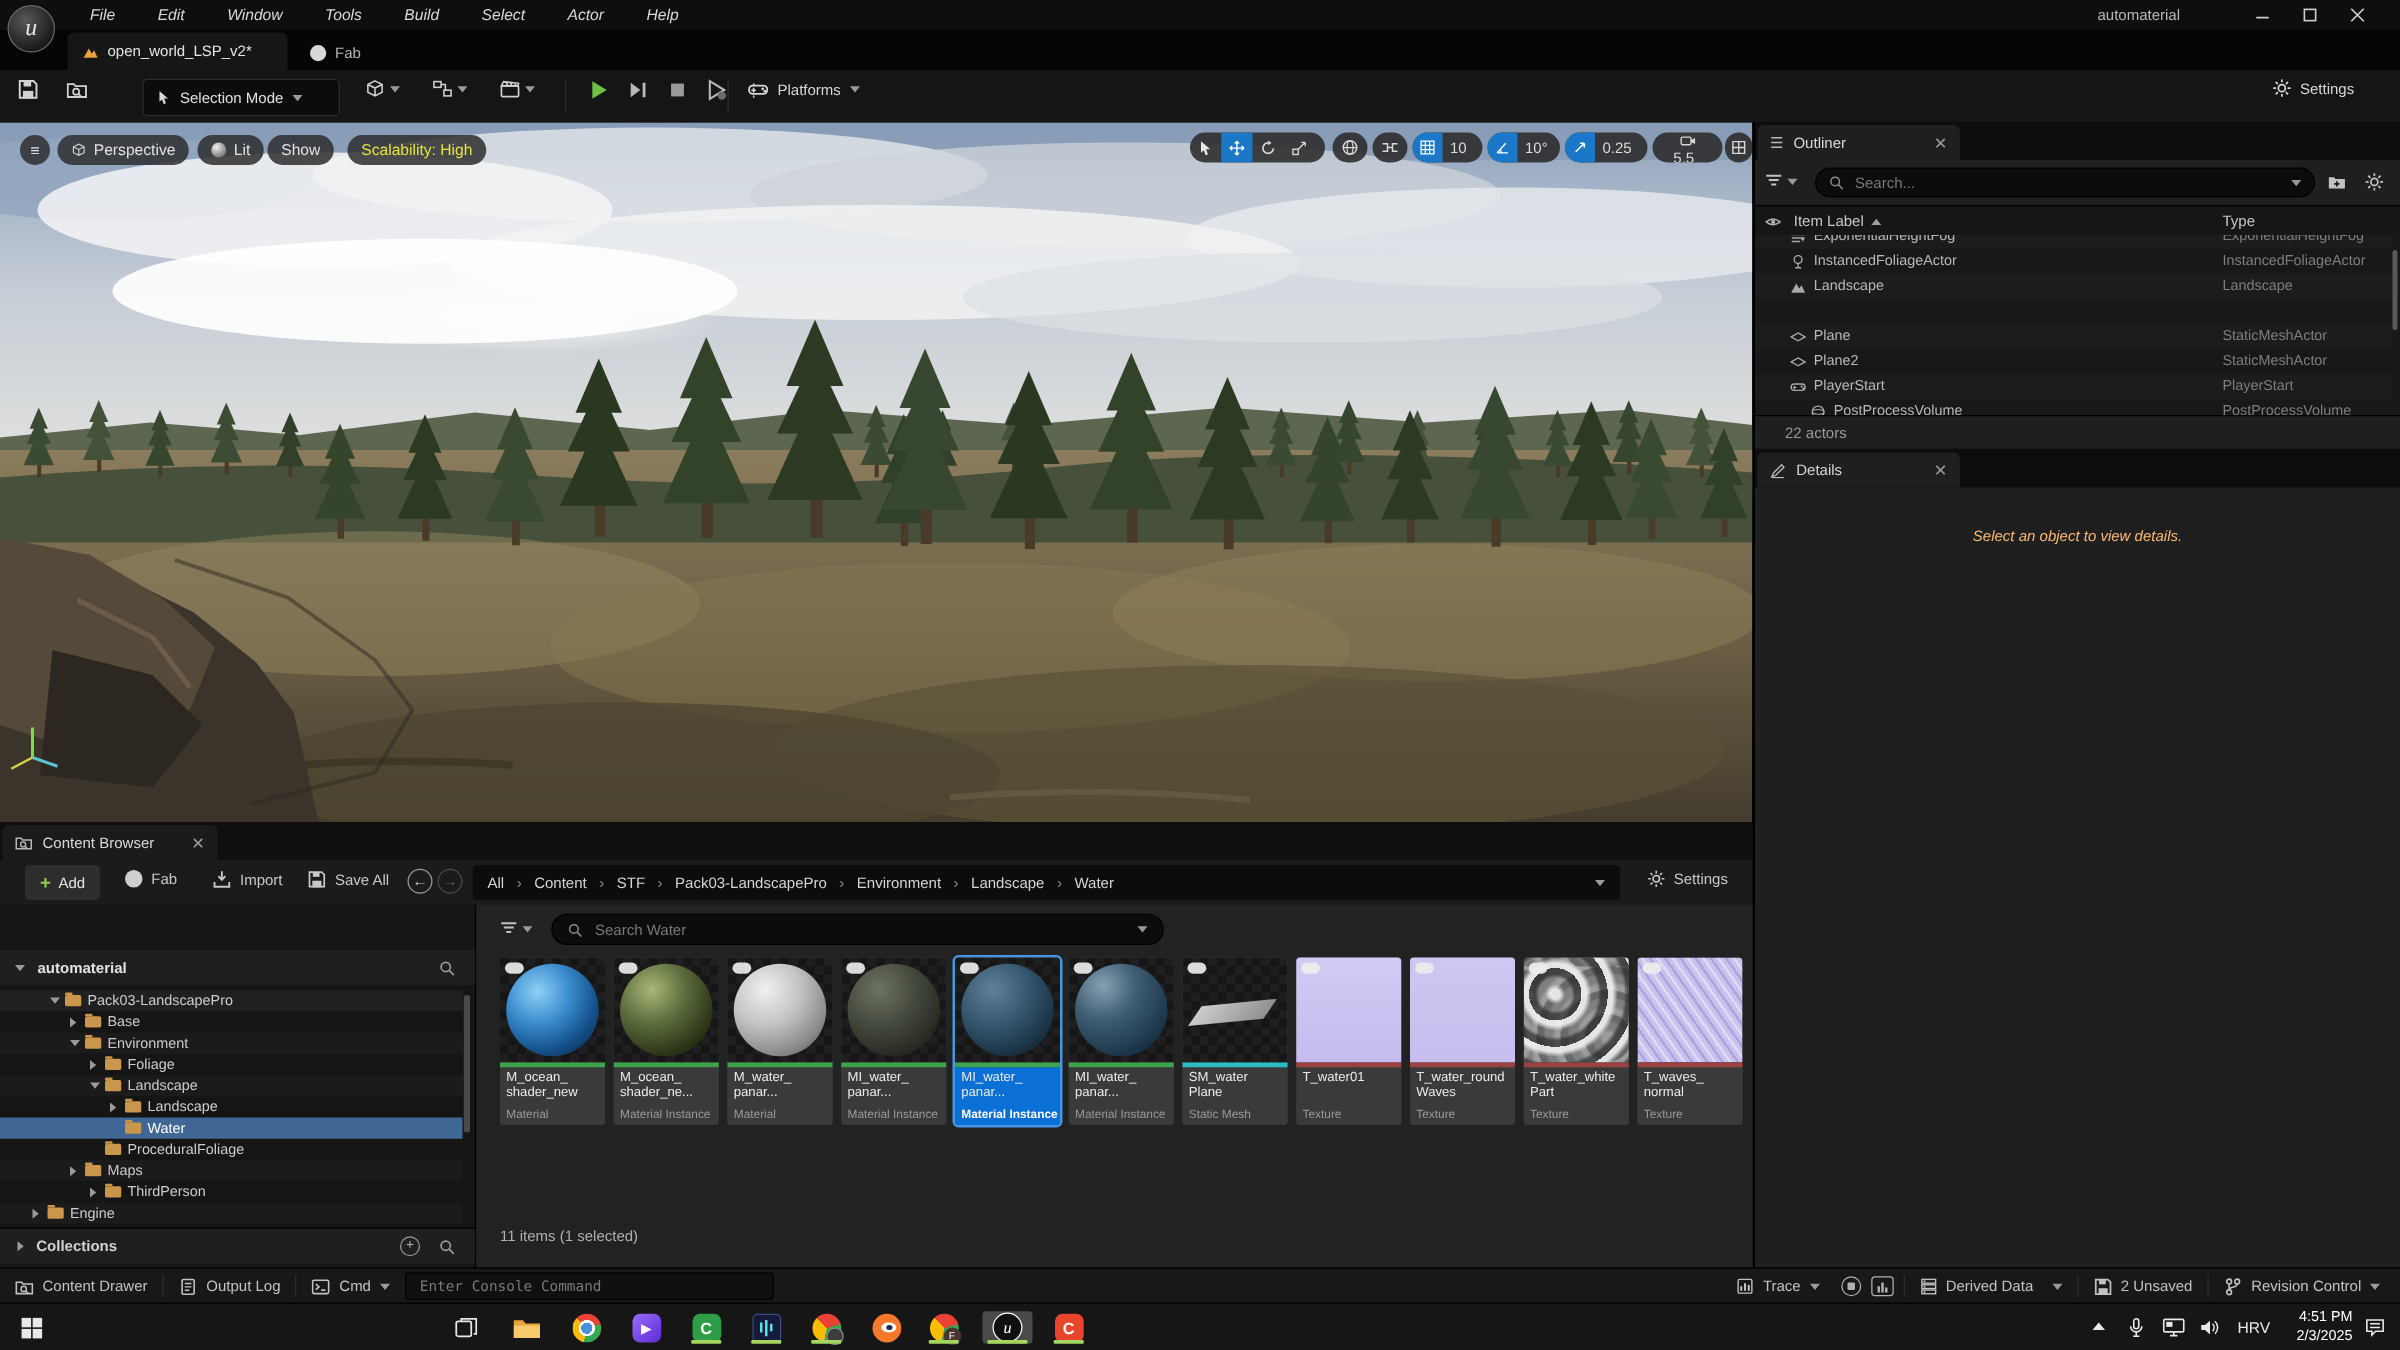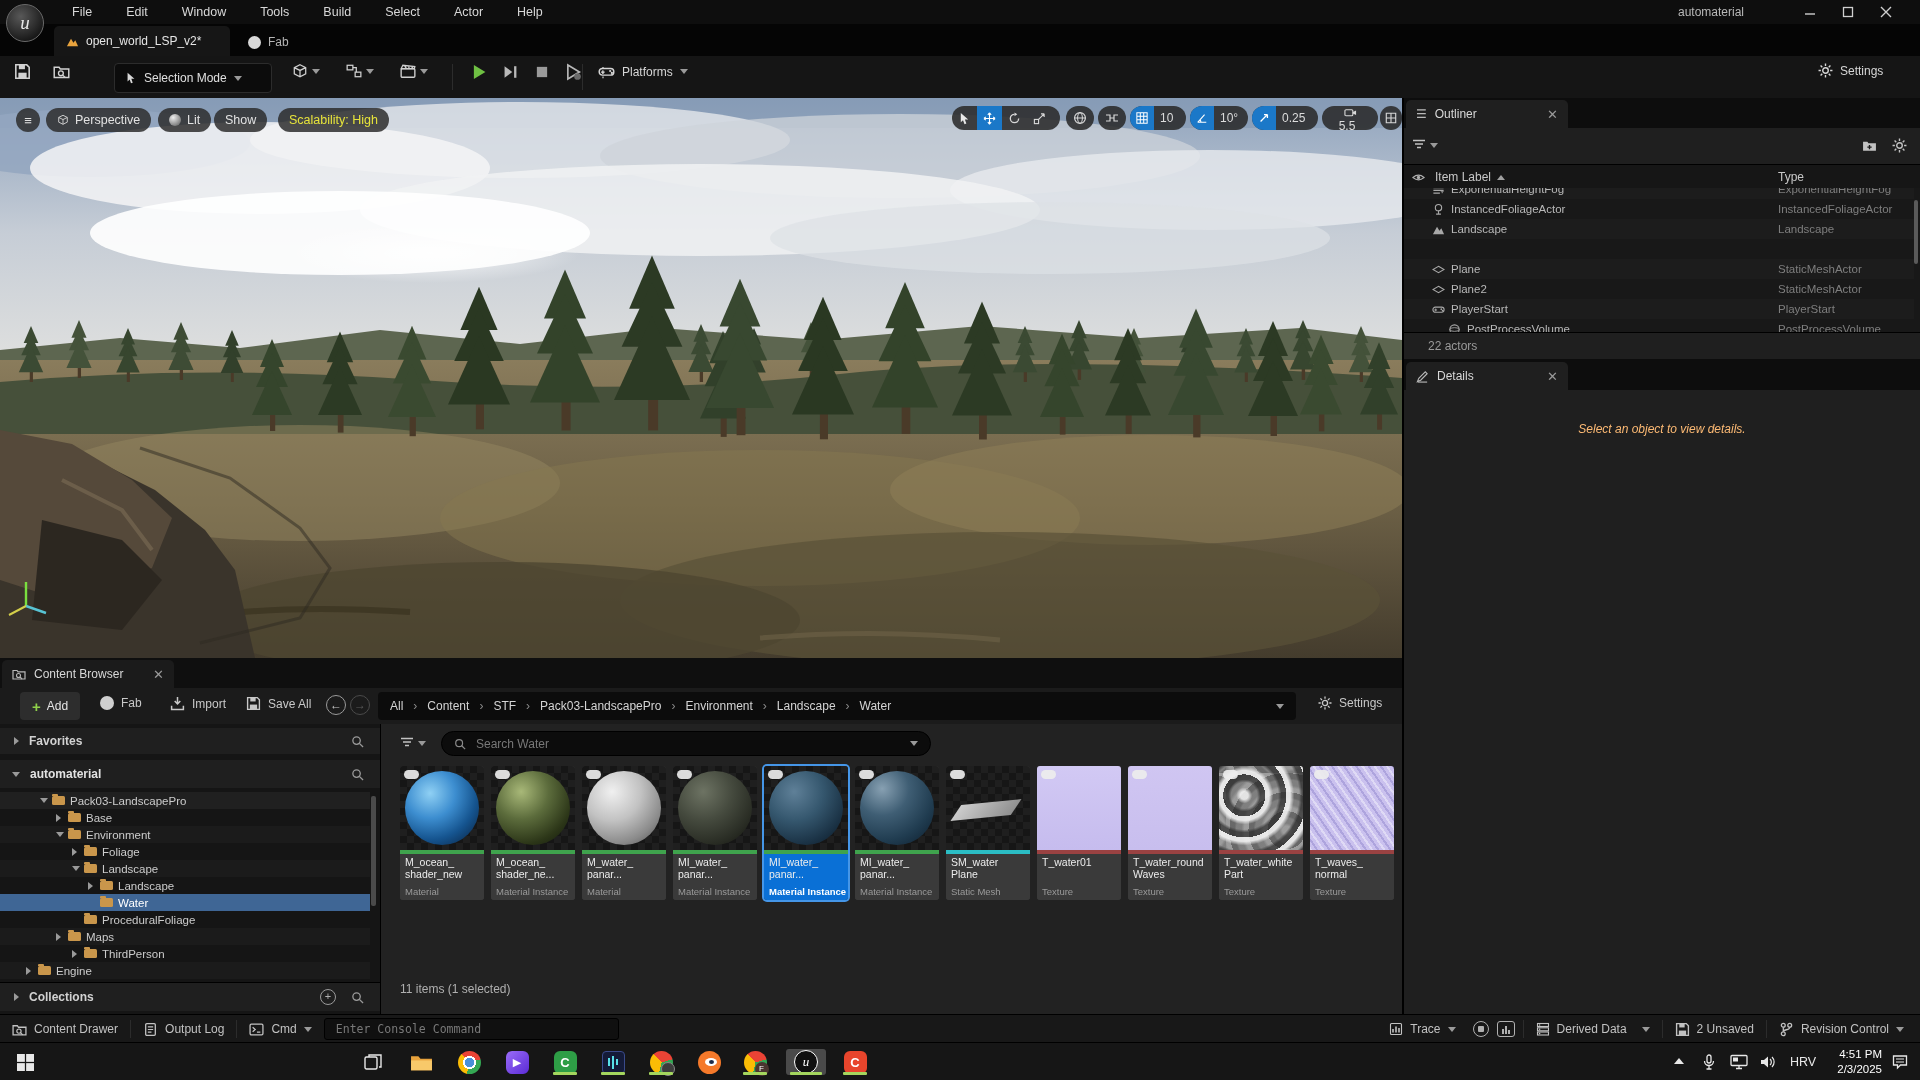--- a/index.html
+++ b/index.html
@@ -241,21 +241,21 @@
         <path d="M10,4 a4,4 0 0 1 0,6 M12,2 a7,7 0 0 1 0,10" fill="none" stroke="#e8e8e8" stroke-width="1.2"></path>
       </symbol>
     <symbol id="i-notif" viewBox="0 0 16 16">
         <path d="M1.5,2 h13 v9 h-6 l-3,3 v-3 h-4 Z" fill="none" stroke="#e8e8e8" stroke-width="1.3"></path>
         <path d="M4,5 h8 M4,8 h8" stroke="#e8e8e8" stroke-width="1.2"></path>
       </symbol>
   </defs>
 </svg>
 
 <div id="titlebar" class="abs">
-  <div class="abs flex" style="left:66px;top:0;height:24px;gap:22px;">
+  <div class="abs flex" style="left:66px;top:0;height:24px;gap:22px;font-style:italic;">
     <span class="menu-item">File</span>
     <span class="menu-item">Edit</span>
     <span class="menu-item">Window</span>
     <span class="menu-item">Tools</span>
     <span class="menu-item">Build</span>
     <span class="menu-item">Select</span>
     <span class="menu-item">Actor</span>
     <span class="menu-item">Help</span>
   </div>
   <span class="abs" style="left:1678px;top:5px;color:#b8b8b8;">automaterial</span>
@@ -553,20 +553,27 @@
   <span>Outliner</span>
   <span class="close-x" style="margin-left:auto;">✕</span>
 </div>
 <div class="abs" style="left:1404px;top:128px;width:516px;height:36px;background:#1f1f1f;">
   <span class="abs flex" style="left:8px;top:10px;gap:4px;color:#c2c2c2;">
       <svg width="14" height="14" viewBox="0 0 14 14">
         <use href="#i-filter"></use>
       </svg>
       <span class="caret-d" style="position:static;"></span>
     </span>
+  <div class="abs flex" style="left:48px;top:6px;width:400px;height:24px;background:#0c0c0c;border:1px solid #000;border-radius:12px;padding:0 10px;gap:7px;box-sizing:border-box;">
+    <svg width="12" height="12" viewBox="0 0 14 14" style="color:#8a8a8a;flex:none;">
+        <use href="#i-mag"></use>
+      </svg>
+    <input placeholder="Search..." style="">
+    <span class="caret-d" style="position:static;flex:none;"></span>
+  </div>
   <span class="abs" style="left:458px;top:10px;color:#c2c2c2;">
       <svg width="15" height="15" viewBox="0 0 14 14">
         <use href="#i-folderplus"></use>
       </svg>
     </span>
   <span class="abs" style="left:488px;top:10px;color:#c2c2c2;">
       <svg width="15" height="15" viewBox="0 0 14 14">
         <use href="#i-gear"></use>
       </svg>
     </span>
@@ -697,27 +704,20 @@
   </div>
   <div class="abs flex" style="left:1318px;top:8px;gap:7px;color:#c8c8c8;">
     <svg width="14" height="14" viewBox="0 0 14 14">
         <use href="#i-gear"></use>
       </svg>
     <span>Settings</span>
   </div>
 </div>
 
 <div class="abs" style="left:0;top:724px;width:380px;height:290px;background:#151515;border-right:1px solid #000;">
-  <div class="flex" style="position:absolute;left:0;top:4px;width:380px;height:26px;background:#1f1f1f;">
-    <span class="caret-r" style="position:static;margin-left:14px;"></span>
-    <span style="margin-left:10px;font-weight:bold;color:#d2d2d2;">Favorites</span>
-    <svg width="13" height="13" viewBox="0 0 14 14" style="color:#9a9a9a;position:absolute;right:16px;">
-        <use href="#i-mag"></use>
-      </svg>
-  </div>
   <div class="flex" style="position:absolute;left:0;top:36px;width:380px;height:28px;background:#1f1f1f;">
     <span class="caret-d" style="position:static;margin-left:12px;"></span>
     <span style="margin-left:10px;font-weight:bold;color:#e2e2e2;">automaterial</span>
     <svg width="13" height="13" viewBox="0 0 14 14" style="color:#9a9a9a;position:absolute;right:16px;">
         <use href="#i-mag"></use>
       </svg>
   </div>
   <div class="abs" style="left:0;top:68px;width:380px;height:186px;">
     <div class="tree-row" style="top:0;background:#202020;">
         <span class="caret-d" style="left:40px;"></span>

